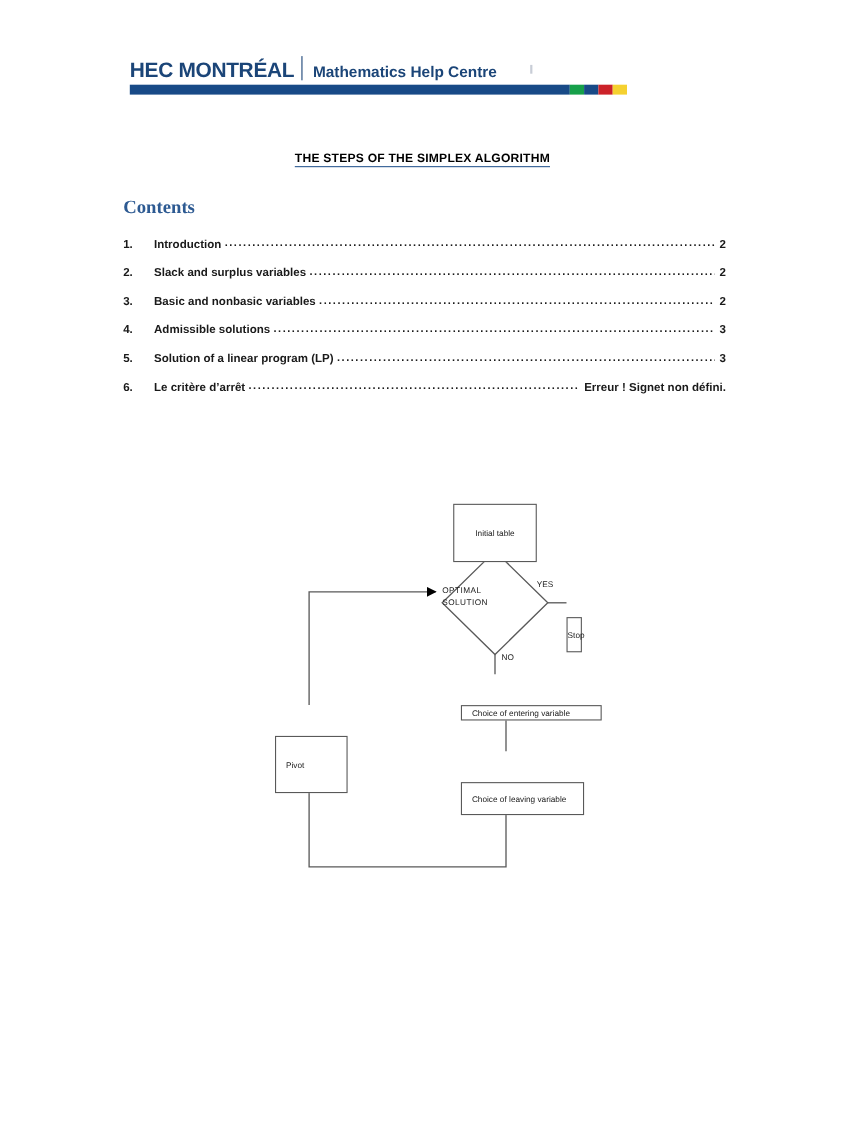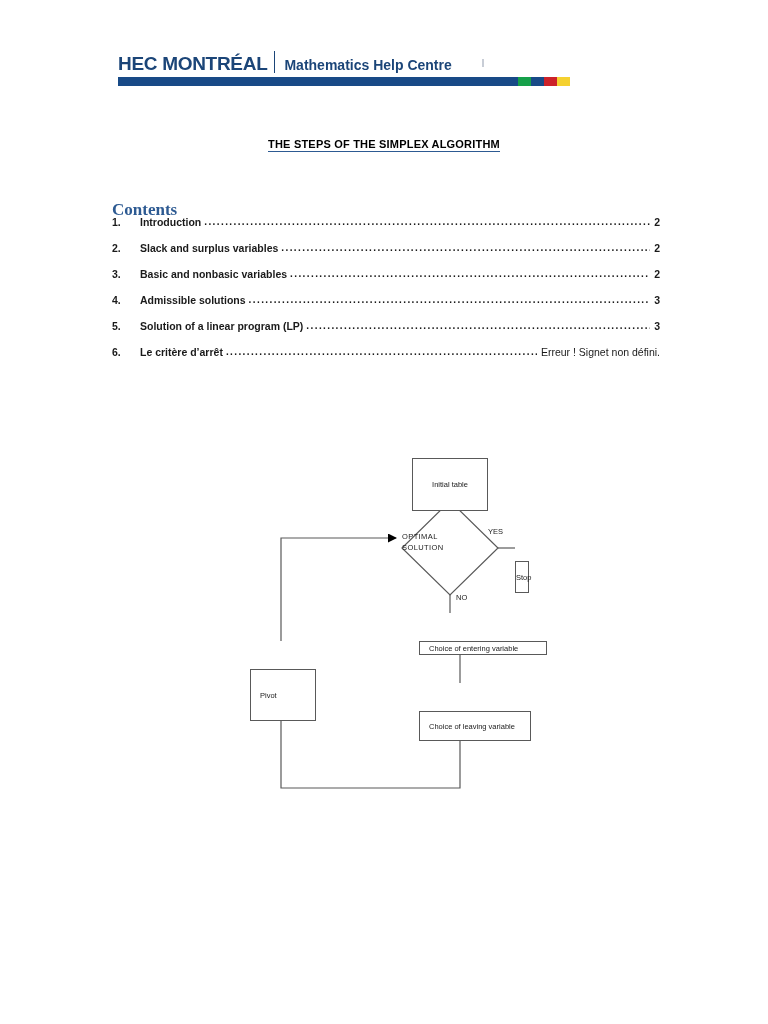--- a/index.html
+++ b/index.html
@@ -99,21 +99,21 @@
   }
   .doc-title span {
     border-bottom: 1.5px solid #2d5a92;
     padding-bottom: 1px;
   }
 
   
   .contents-heading {
     position: absolute;
     left: 112px;
-    top: 200px;
+    top: 179px;
     font-family: "Liberation Serif", serif;
     font-weight: bold;
     font-size: 17px;
     color: #2d5a92;
   }
 
   .toc {
     position: absolute;
     left: 112px;
     top: 216px;
@@ -147,21 +147,21 @@
     font-size: 10px;
     position: relative;
     top: -1px;
   }
   .toc-page {
     flex: 0 0 auto;
     padding-left: 4px;
     text-align: right;
   }
   .toc-page.err {
-    font-weight: normal;
+    font-weight: bold;
   }
 
   
   .flowchart {
     position: absolute;
     left: 0;
     top: 0;
     width: 768px;
     height: 1024px;
     pointer-events: none;

